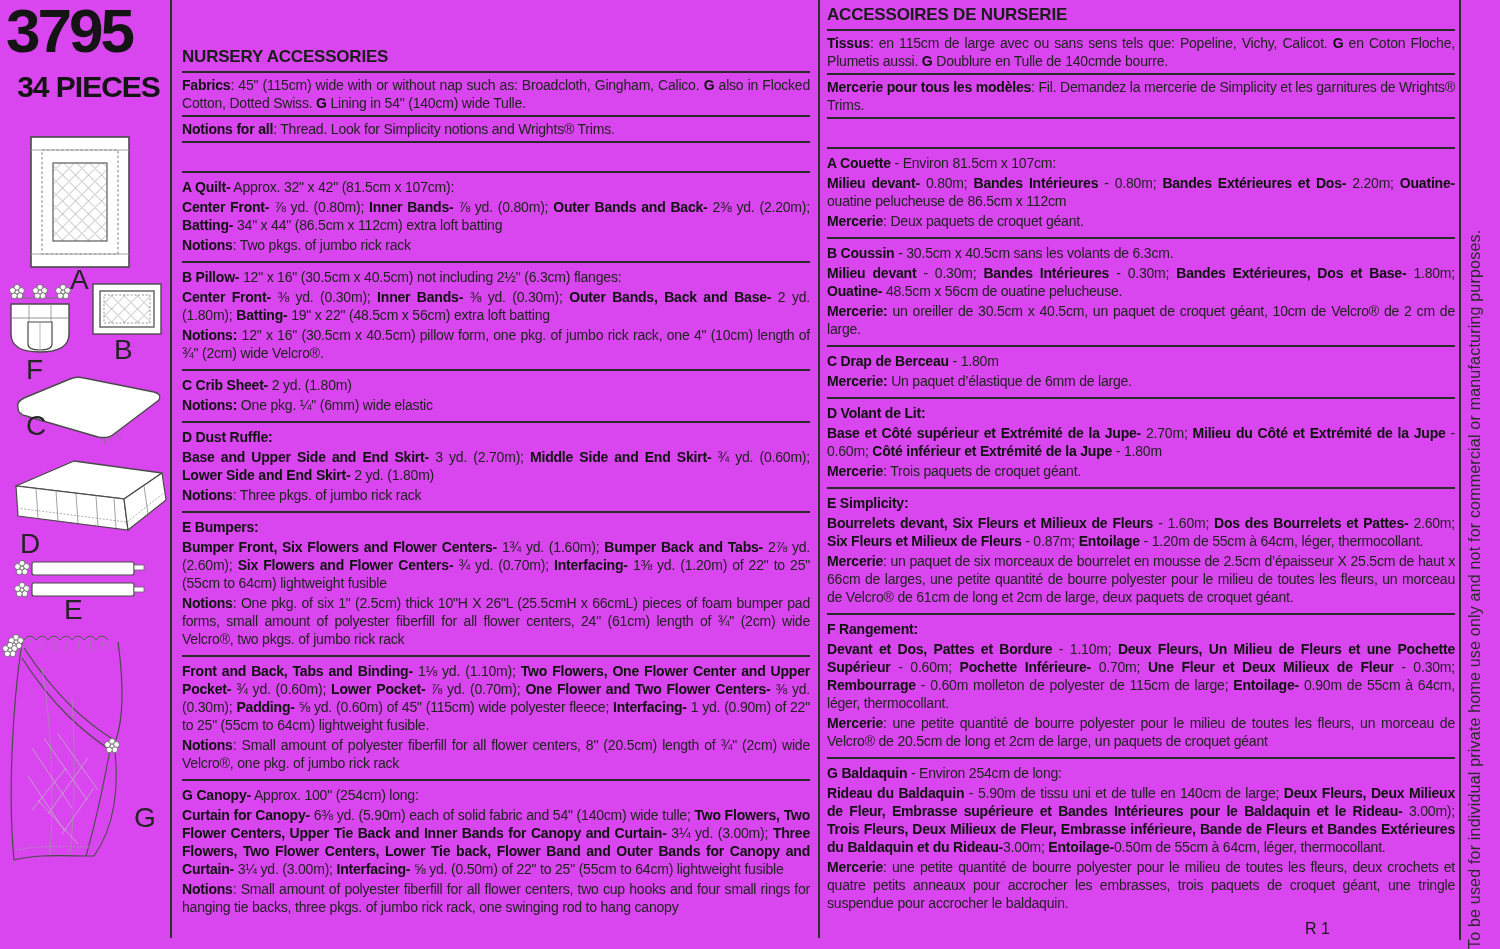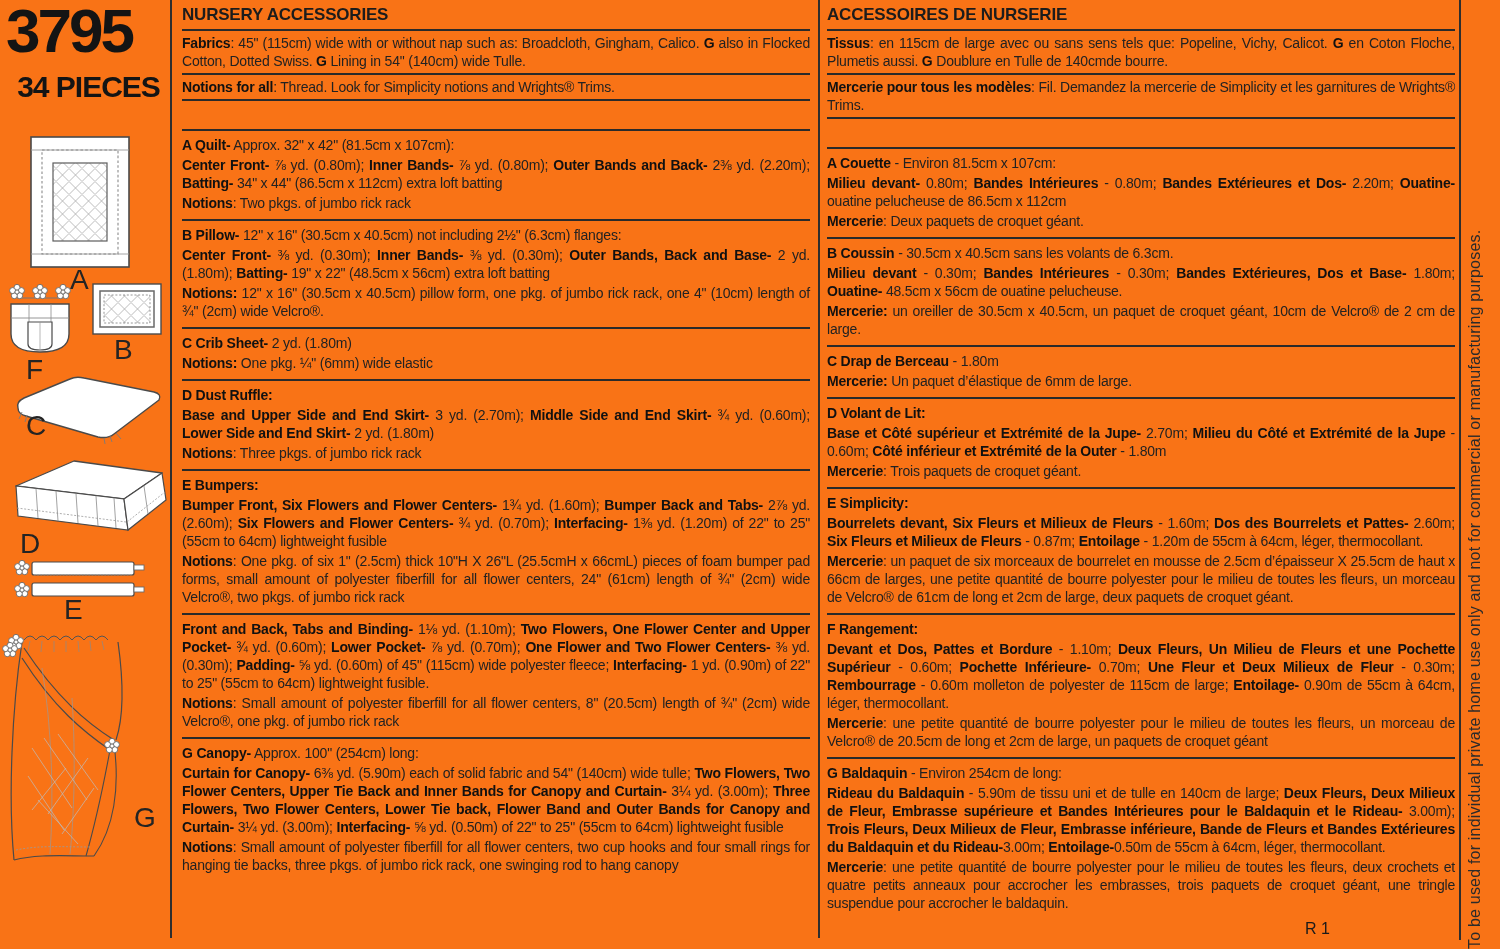--- a/index.html
+++ b/index.html
@@ -1,29 +1,29 @@
 <!DOCTYPE html>
 <html><head>
 <meta charset="utf-8">
 <style>
   html,body{margin:0;padding:0;background:#ffffff;}
-  .page{position:relative;width:1500px;height:949px;background:#f97316;overflow:hidden;
+  .page{position:relative;width:1500px;height:949px;background:#d946ef;overflow:hidden;
         font-family:"Liberation Sans","DejaVu Sans",sans-serif;color:#1c1c1c;}
   
   .num-block{position:absolute;left:6px;top:0px;width:165px;}
   .pattern-number{font-size:62px;font-weight:bold;letter-spacing:-3px;line-height:62px;color:#141414;}
   .piece-count{font-size:30px;font-weight:700;letter-spacing:-1px;line-height:34px;color:#141414;margin-top:8px;text-align:center;}
   
   .vrule{position:absolute;top:0;width:2px;background:#2e2e2e;}
   #vr-left{left:170px;height:938px;}
   #vr-mid{left:818px;height:938px;}
   #vr-right{left:1459px;height:940px;}
   
   .column{position:absolute;top:5px;}
-  #col-en{left:182px;width:628px;}
+  #col-en{left:182px;width:628px;margin-top:42px;}
   #col-fr{left:827px;width:628px;}
   .col-title{font-size:17px;font-weight:bold;margin:0 0 4px 0;letter-spacing:-0.2px;}
   .rule{height:0;border-top:2px solid #2a2a2a;margin:2px 0;}
   .intro-gap{height:24px;}
   .para{margin:0;padding:1px 0;font-size:14px;line-height:18px;letter-spacing:-0.2px;
         text-align:justify;color:#222;}
   .para .b{font-weight:bold;color:#111;}
   .section{padding:2px 0 4px 0;}
   
   .art{position:absolute;}
@@ -220,21 +220,21 @@
         <p class="para"><span class="b">Mercerie:</span><span> un oreiller de 30.5cm x 40.5cm, un paquet de croquet géant, 10cm de Velcro® de 2 cm de large.</span></p>
       </div>
       <div class="rule"></div>
       <div class="section">
         <p class="para"><span class="b">C Drap de Berceau</span><span> - 1.80m</span></p>
         <p class="para"><span class="b">Mercerie:</span><span> Un paquet d’élastique de 6mm de large.</span></p>
       </div>
       <div class="rule"></div>
       <div class="section">
         <p class="para"><span class="b">D Volant de Lit:</span></p>
-        <p class="para"><span class="b">Base et Côté supérieur et Extrémité de la Jupe-</span><span> 2.70m; </span><span class="b">Milieu du Côté et Extrémité de la Jupe</span><span> - 0.60m; </span><span class="b">Côté inférieur et Extrémité de la Outer</span><span> - 1.80m</span></p>
+        <p class="para"><span class="b">Base et Côté supérieur et Extrémité de la Jupe-</span><span> 2.70m; </span><span class="b">Milieu du Côté et Extrémité de la Jupe</span><span> - 0.60m; </span><span class="b">Côté inférieur et Extrémité de la Jupe</span><span> - 1.80m</span></p>
         <p class="para"><span class="b">Mercerie</span><span>: Trois paquets de croquet géant.</span></p>
       </div>
       <div class="rule"></div>
       <div class="section">
         <p class="para"><span class="b">E Simplicity:</span></p>
         <p class="para"><span class="b">Bourrelets devant, Six Fleurs et Milieux de Fleurs</span><span> - 1.60m; </span><span class="b">Dos des Bourrelets et Pattes-</span><span> 2.60m; </span><span class="b">Six Fleurs et Milieux de Fleurs</span><span> - 0.87m; </span><span class="b">Entoilage</span><span> - 1.20m de 55cm à 64cm, léger, thermocollant.</span></p>
         <p class="para"><span class="b">Mercerie</span><span>: un paquet de six morceaux de bourrelet en mousse de 2.5cm d’épaisseur X 25.5cm de haut x 66cm de larges, une petite quantité de bourre polyester pour le milieu de toutes les fleurs, un morceau de Velcro® de 61cm de long et 2cm de large, deux paquets de croquet géant.</span></p>
       </div>
       <div class="rule"></div>
       <div class="section">

